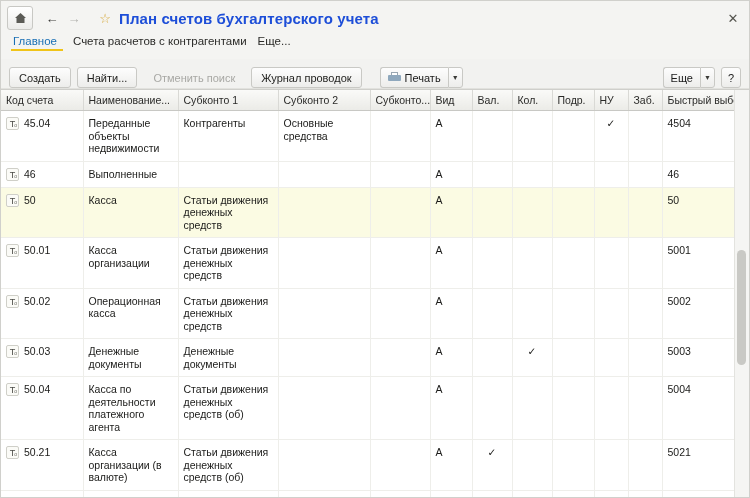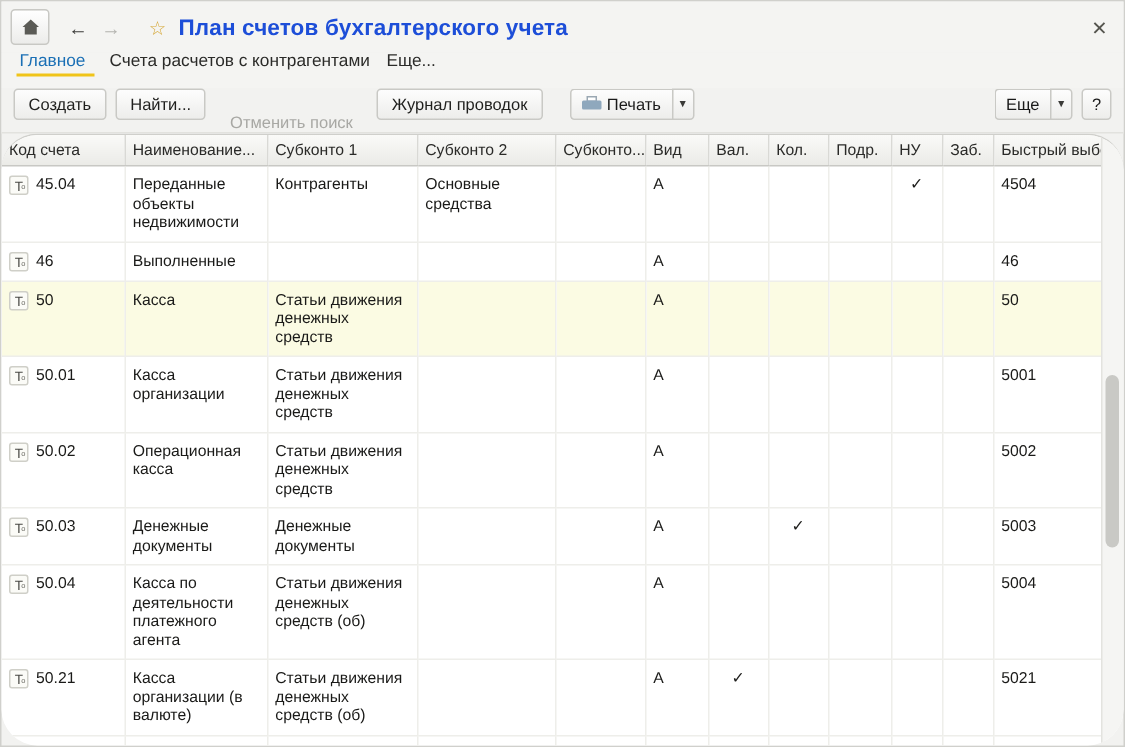--- a/index.html
+++ b/index.html
@@ -118,21 +118,21 @@
     margin-right: 8px;
   }
   .sec-item.more { color: #2b2b29; }
 
   
   .toolbar {
     height: 30px;
     min-height: 30px;
     background: #f2f2f0;
     display: flex;
-    align-items: flex-start;
+    align-items: flex-end;
     padding: 0 8px;
     box-sizing: border-box;
     position: relative;
     border-bottom: 1px solid #e2e2de;
   }
   .tb-btn {
     height: 21px;
     border: 1px solid #c9c9c5;
     border-radius: 3px;
     background: linear-gradient(#fdfdfd, #ededeb);
@@ -223,21 +223,20 @@
     box-sizing: border-box;
   }
 
   
   .table-wrap {
     flex: 1;
     position: relative;
     overflow: hidden;
     background: #ffffff;
     border-top: 1px solid #cfcfcb;
-    border-radius: 24px;
   }
   table.grid {
     border-collapse: collapse;
     width: 734px;
     table-layout: fixed;
   }
   table.grid th {
     background: linear-gradient(#fafaf8, #ebebe7);
     border-right: 1px solid #d9d9d5;
     border-bottom: 1px solid #c8c8c4;

